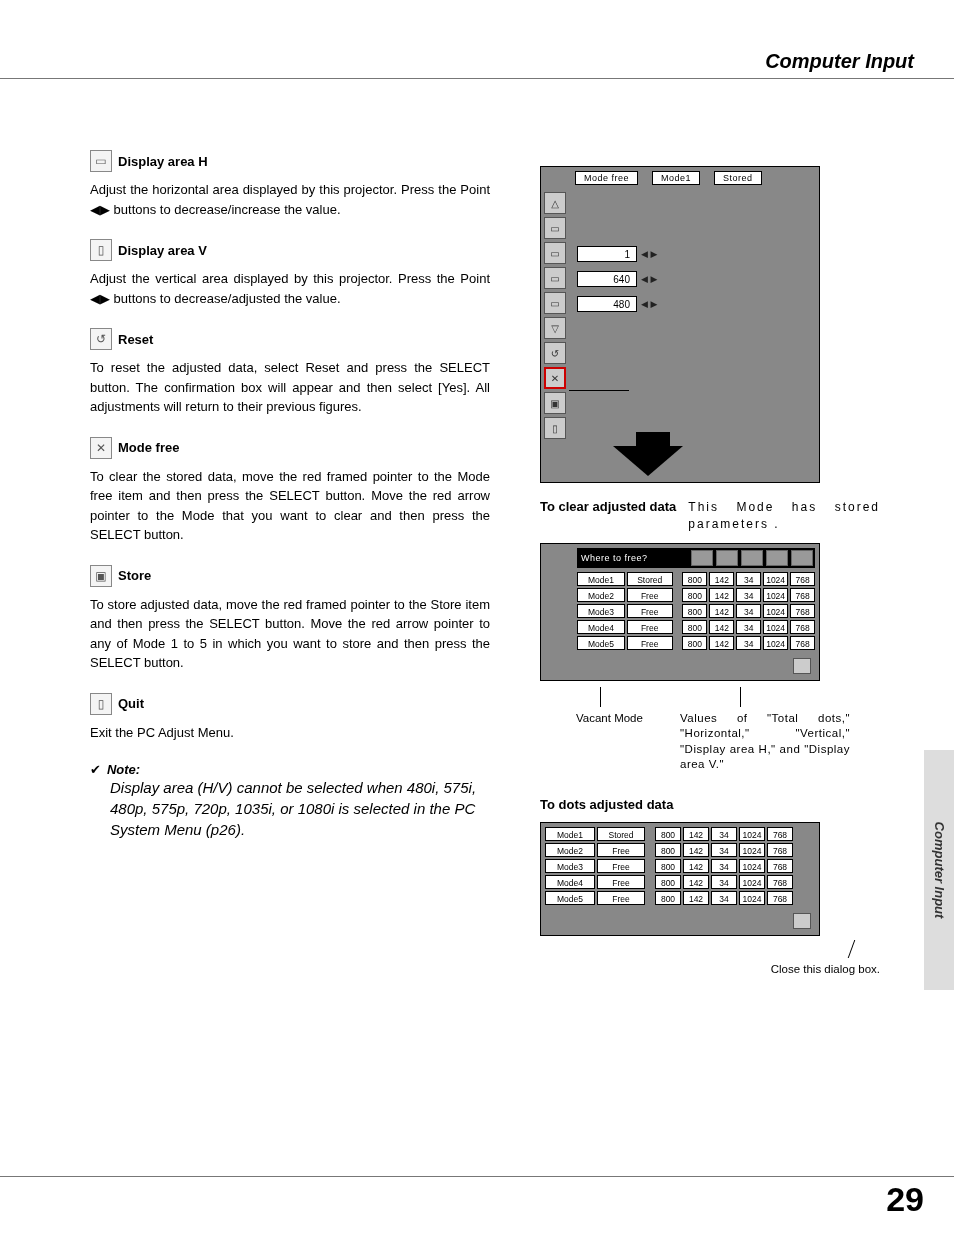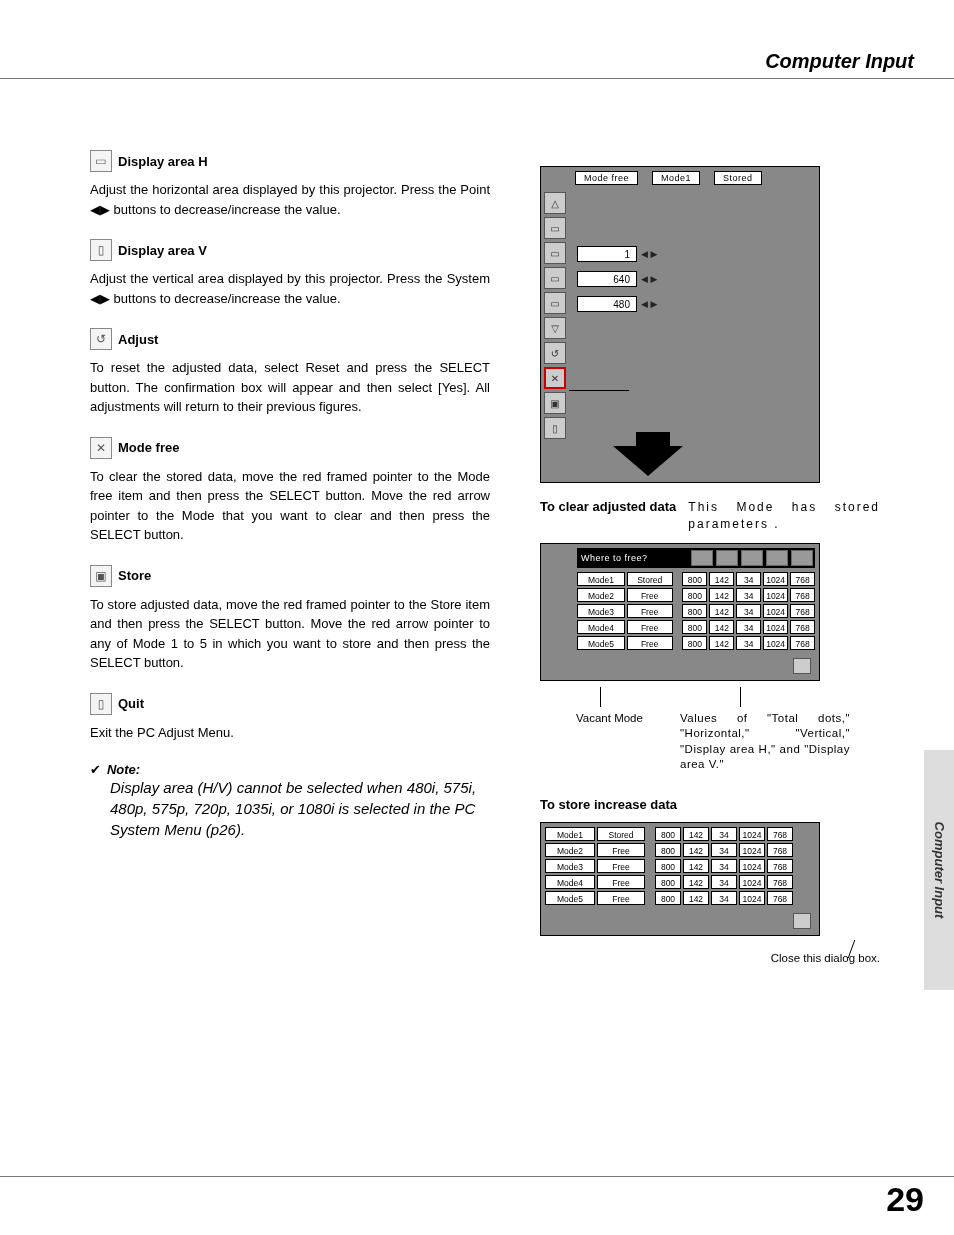--- a/index.html
+++ b/index.html
@@ -241,27 +241,27 @@
         <div class="sec-title">Display area H</div>
       </div>
       <div class="sec-body">Adjust the horizontal area displayed by this projector.  Press the Point ◀▶ buttons to decrease/increase the value.</div>
     </div>
 
     <div class="section">
       <div class="sec-head">
         <div class="sec-icon">▯</div>
         <div class="sec-title">Display area V</div>
       </div>
-      <div class="sec-body">Adjust the vertical area displayed by this projector.  Press the System ◀▶ buttons to decrease/increase the value.</div>
+      <div class="sec-body">Adjust the vertical area displayed by this projector.  Press the Point ◀▶ buttons to decrease/adjusted the value.</div>
     </div>
 
     <div class="section">
       <div class="sec-head">
         <div class="sec-icon">↺</div>
-        <div class="sec-title">Adjust</div>
+        <div class="sec-title">Reset</div>
       </div>
       <div class="sec-body">To reset the adjusted data, select Reset and press the SELECT button.  The confirmation box will appear and then select [Yes].  All adjustments will return to their previous figures.</div>
     </div>
 
     <div class="section">
       <div class="sec-head">
         <div class="sec-icon">✕</div>
         <div class="sec-title">Mode free</div>
       </div>
       <div class="sec-body">To clear the stored data, move the red framed pointer to the Mode free item and then press the SELECT button.  Move the red arrow pointer to the Mode that you want to clear and then press the SELECT button.</div>
@@ -414,21 +414,21 @@
         </div>
     </div>
 
     <div style="position:relative; height:90px; margin-top:6px;">
       <div style="position:absolute; left:60px; top:0; width:1px; height:20px; background:#000;"></div>
       <div style="position:absolute; left:200px; top:0; width:1px; height:20px; background:#000;"></div>
       <div class="callout" style="position:absolute; left:36px; top:24px;">Vacant Mode</div>
       <div class="callout" style="position:absolute; left:140px; top:24px; width:170px; text-align:justify; letter-spacing:0.5px;">Values of "Total dots," "Horizontal," "Vertical," "Display area H," and "Display area V."</div>
     </div>
 
-    <div class="subhead">To store increase data</div>
+    <div class="subhead">To dots adjusted data</div>
 
     <div class="data-table" style="margin-top:10px; position:relative;">
       <div id="store-rows">
           <div class="dt-row">
             <div class="dt-cell c0">Mode1</div>
             <div class="dt-cell c1">Stored</div>
             <div class="dt-cell csp" style="border: none; background: transparent;"></div>
             <div class="dt-cell cn">800</div>
             <div class="dt-cell cn">142</div>
             <div class="dt-cell cn">34</div>
@@ -477,21 +477,21 @@
             <div class="dt-cell cn">768</div>
           </div>
         </div>
       <div class="dt-foot">
           <div class="dt-quit"></div>
         </div>
     </div>
 
     <div style="position:relative; height:50px; margin-top:4px;">
       <div style="position:absolute; right:28px; top:0; width:1px; height:18px; background:#000; transform:skewX(-20deg);"></div>
-      <div class="callout" style="position:absolute; right:0; top:11px;">Close this dialog box.</div>
+      <div class="callout" style="position:absolute; right:0; top:22px;">Close this dialog box.</div>
     </div>
 
   </div>
 </div>
 
 <div class="side-tab">
   <div class="side-tab-text">Computer Input</div>
 </div>
 
 <div class="footer-rule"></div>

